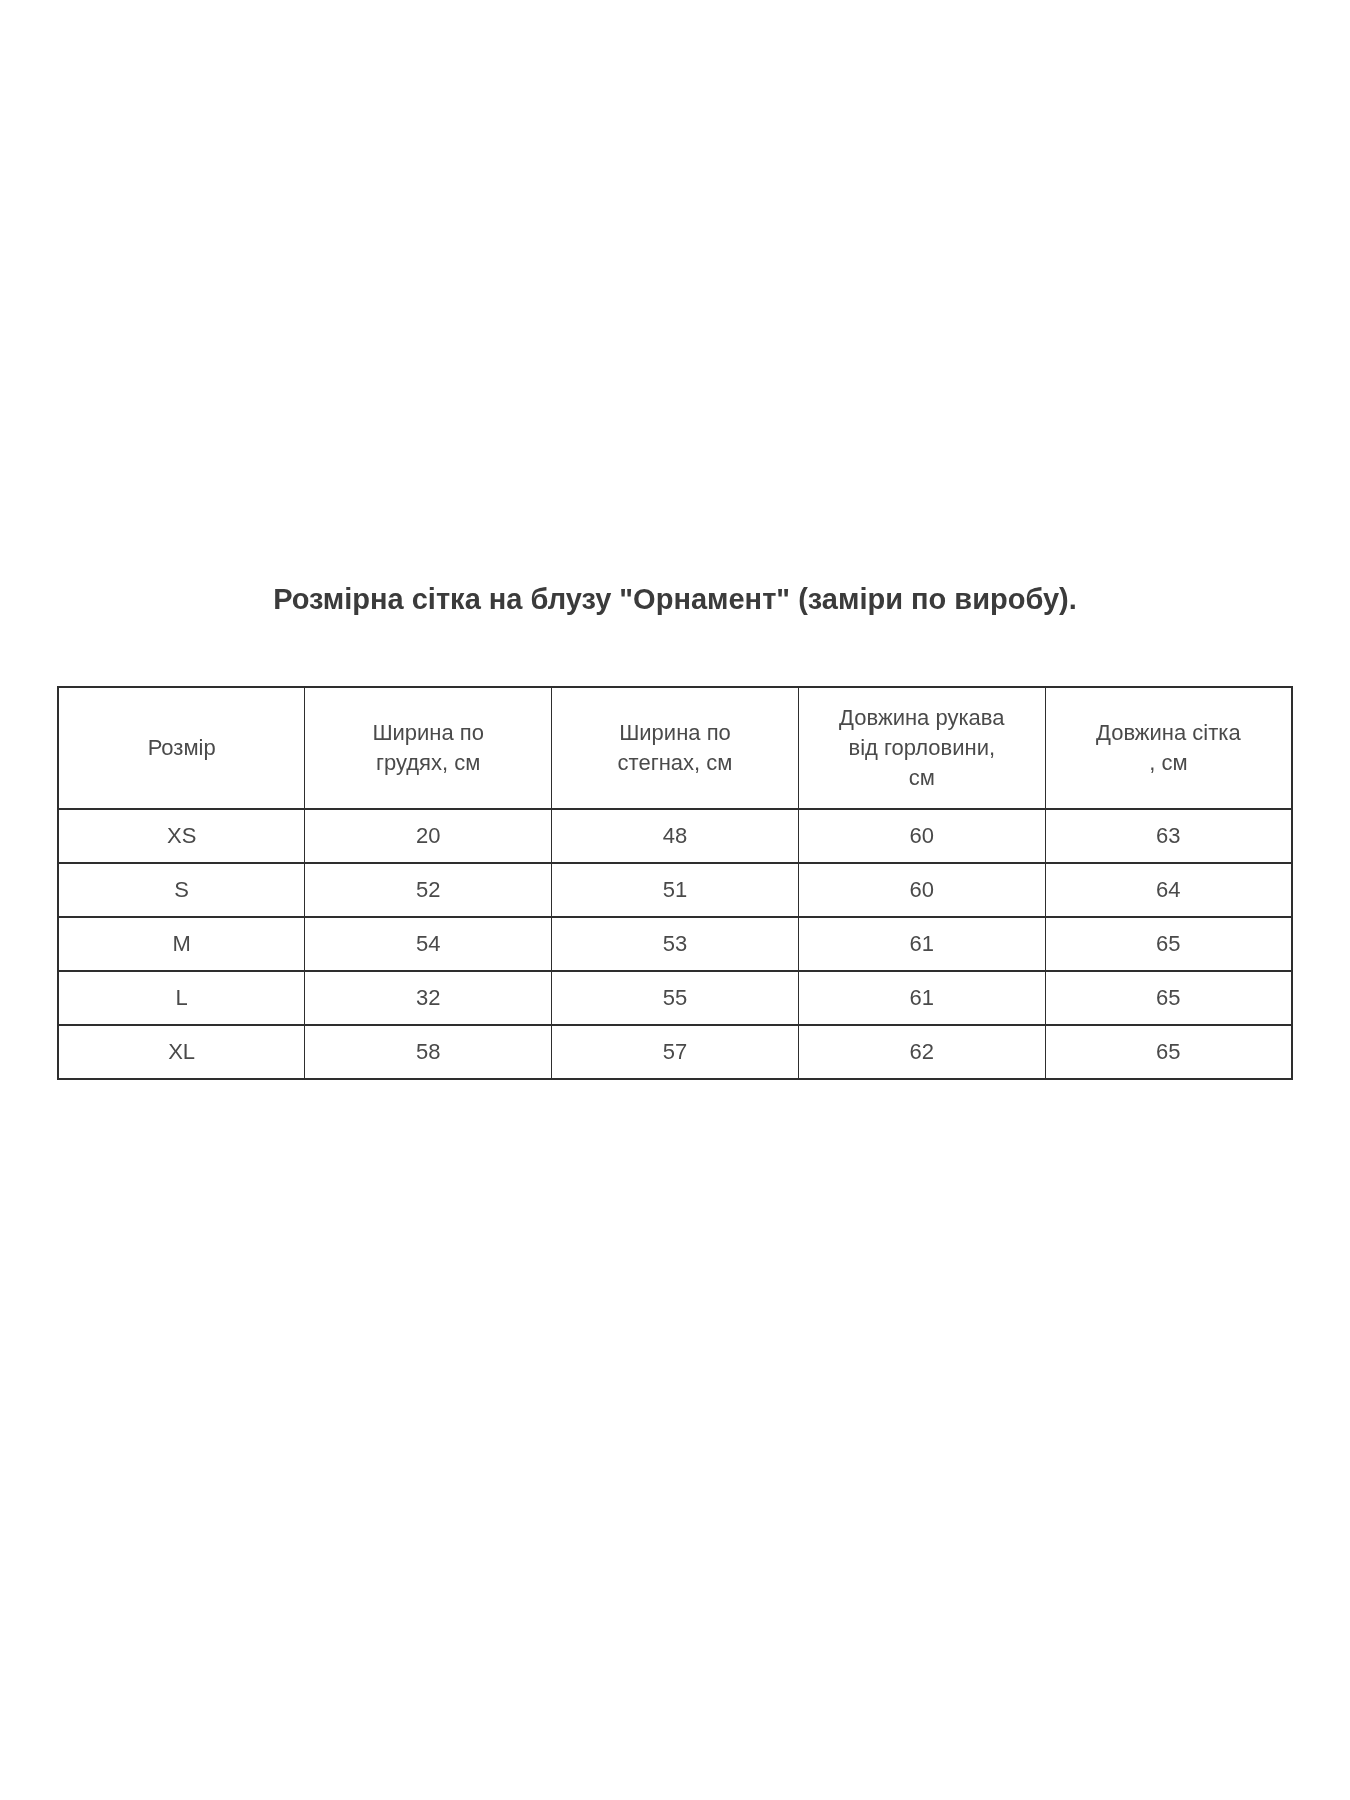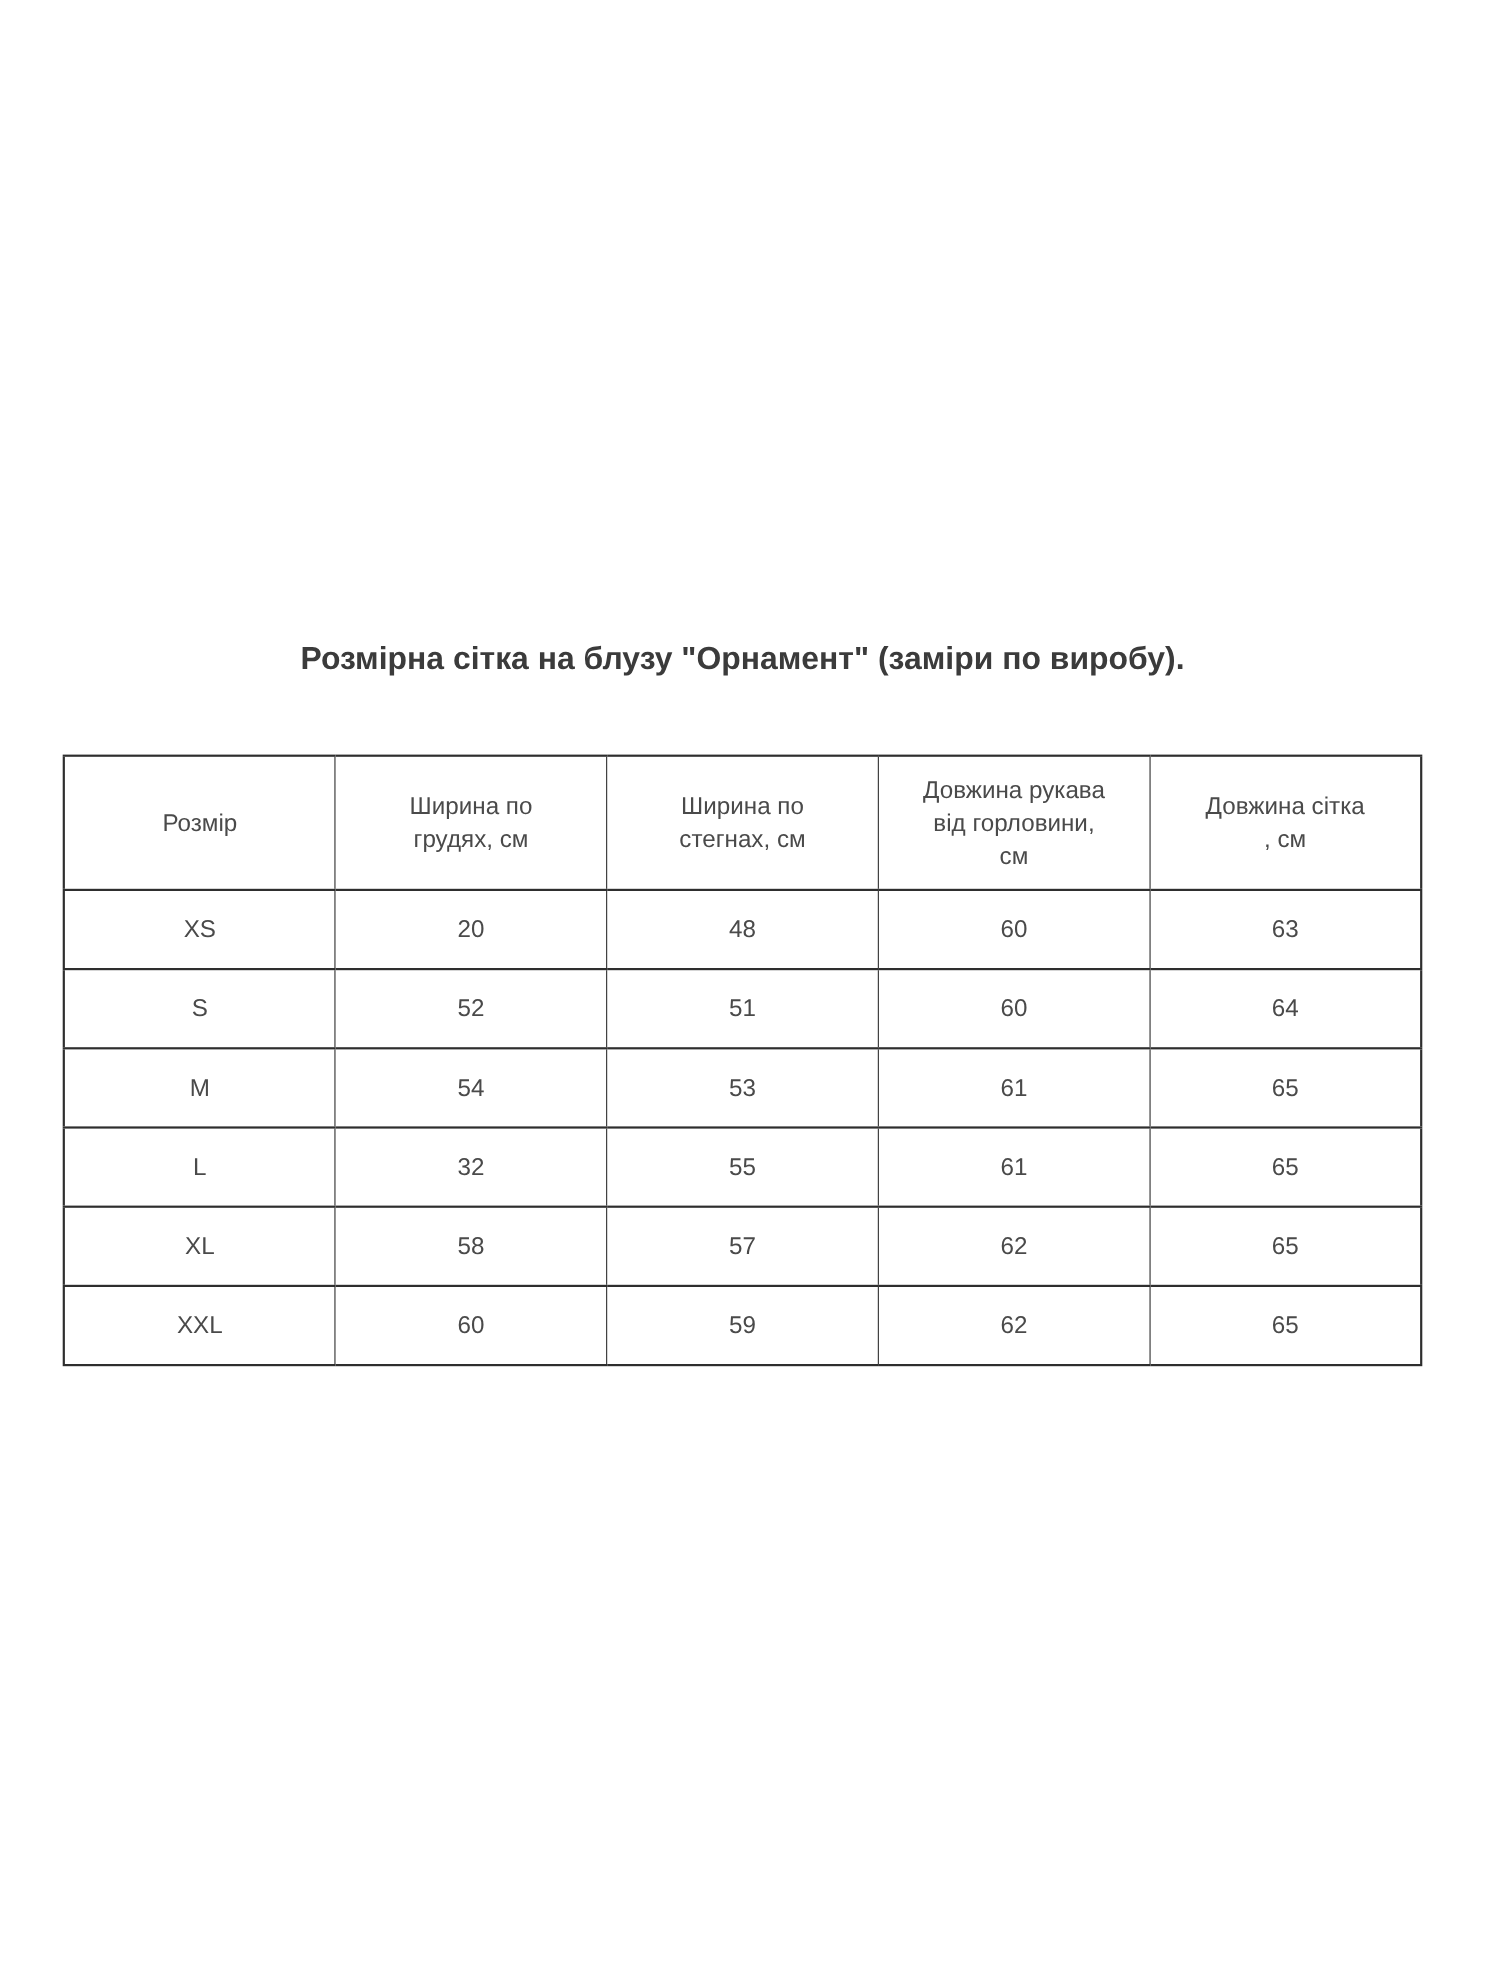--- a/index.html
+++ b/index.html
@@ -41,21 +41,21 @@
     border-top-width: 2px;
     border-bottom-width: 2px;
     text-align: center;
     vertical-align: middle;
     padding: 0 8px;
     color: #4a4a4a;
     font-size: 22px;
     font-weight: normal;
   }
   .size-table thead tr { height: 122px; }
-  .size-table tbody tr { height: 72px; }
+  .size-table tbody tr { height: 54px; }
   .hline {
     display: block;
     line-height: 30px;
   }
 </style>
 </head>
 <body>
 
 <div class="title">
   <span class="title-line">Розмірна сітка на блузу "Орнамент" (заміри по виробу).</span>
@@ -122,21 +122,14 @@
       <td>61</td>
       <td>65</td>
     </tr>
     <tr>
       <td>XL</td>
       <td>58</td>
       <td>57</td>
       <td>62</td>
       <td>65</td>
     </tr>
-    <tr>
-      <td>XXL</td>
-      <td>60</td>
-      <td>59</td>
-      <td>62</td>
-      <td>65</td>
-    </tr>
   </tbody>
 </table>
 
 </body></html>

